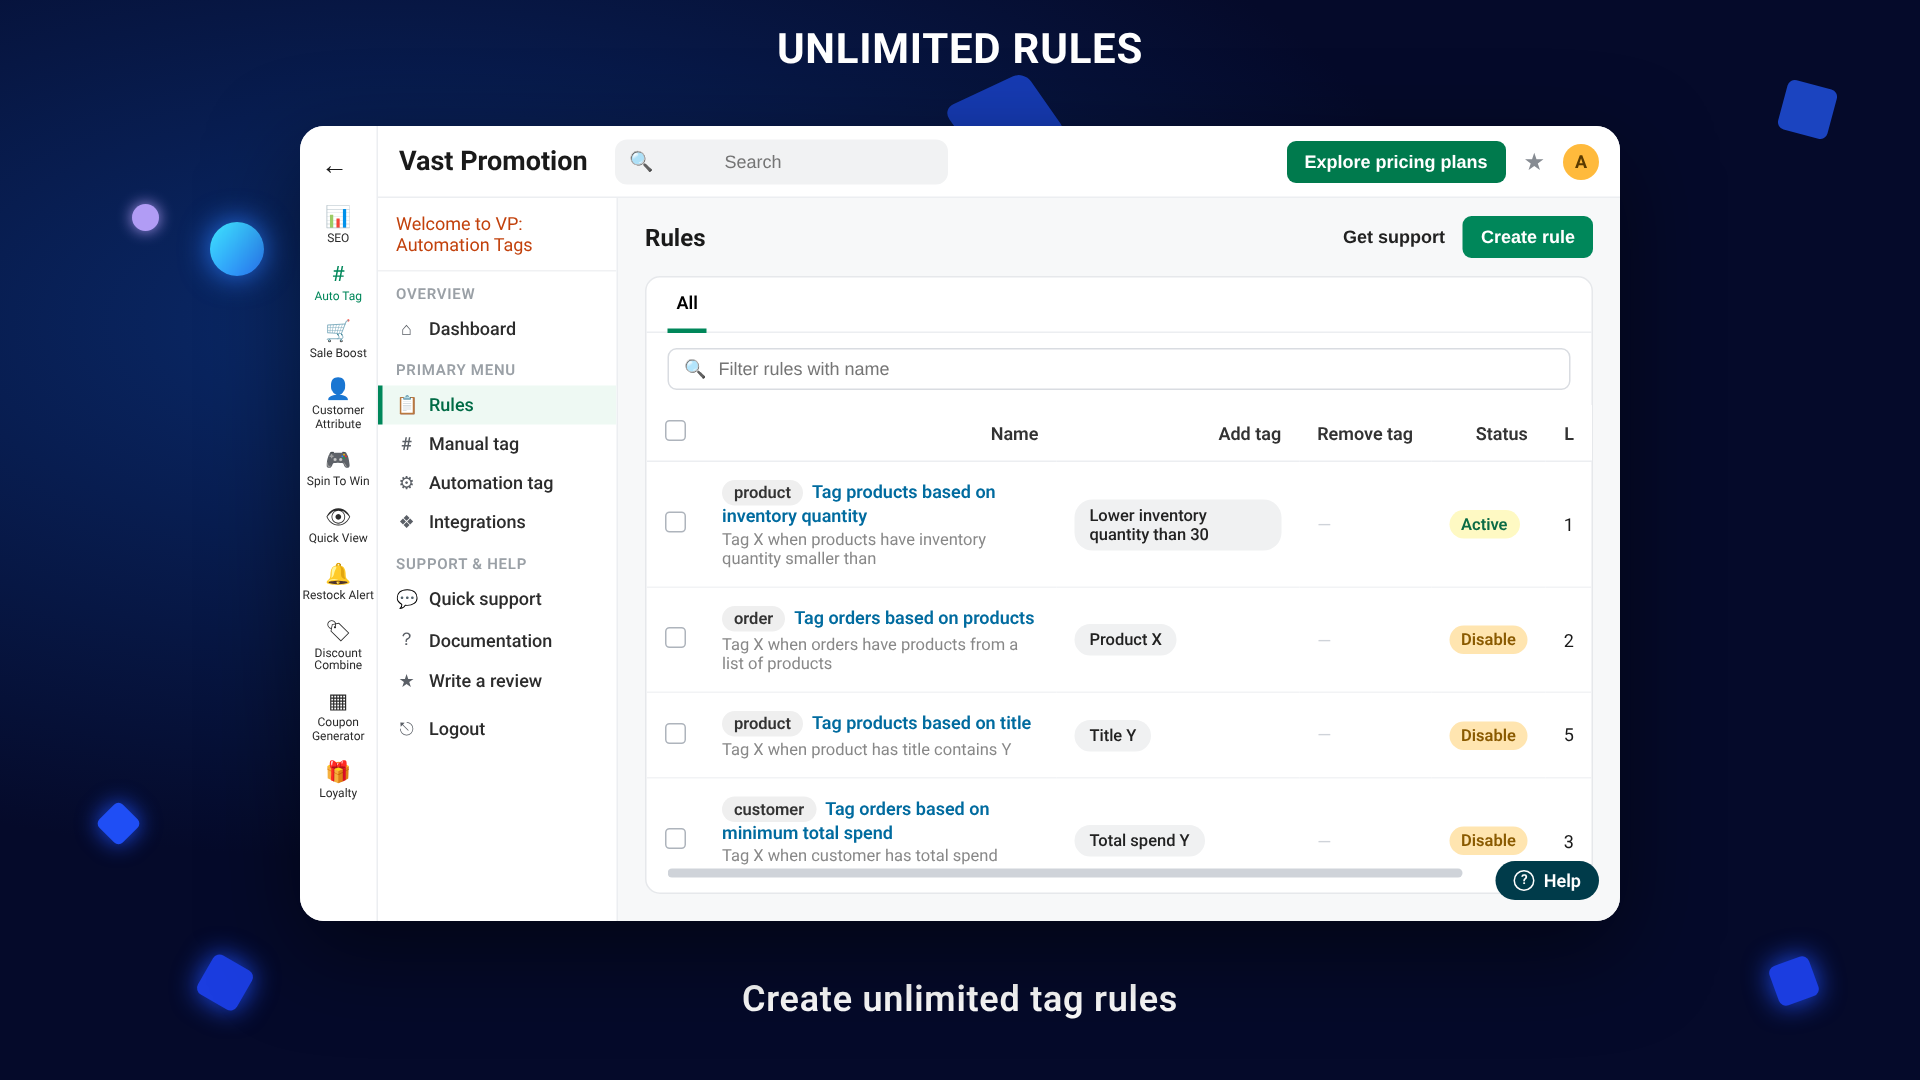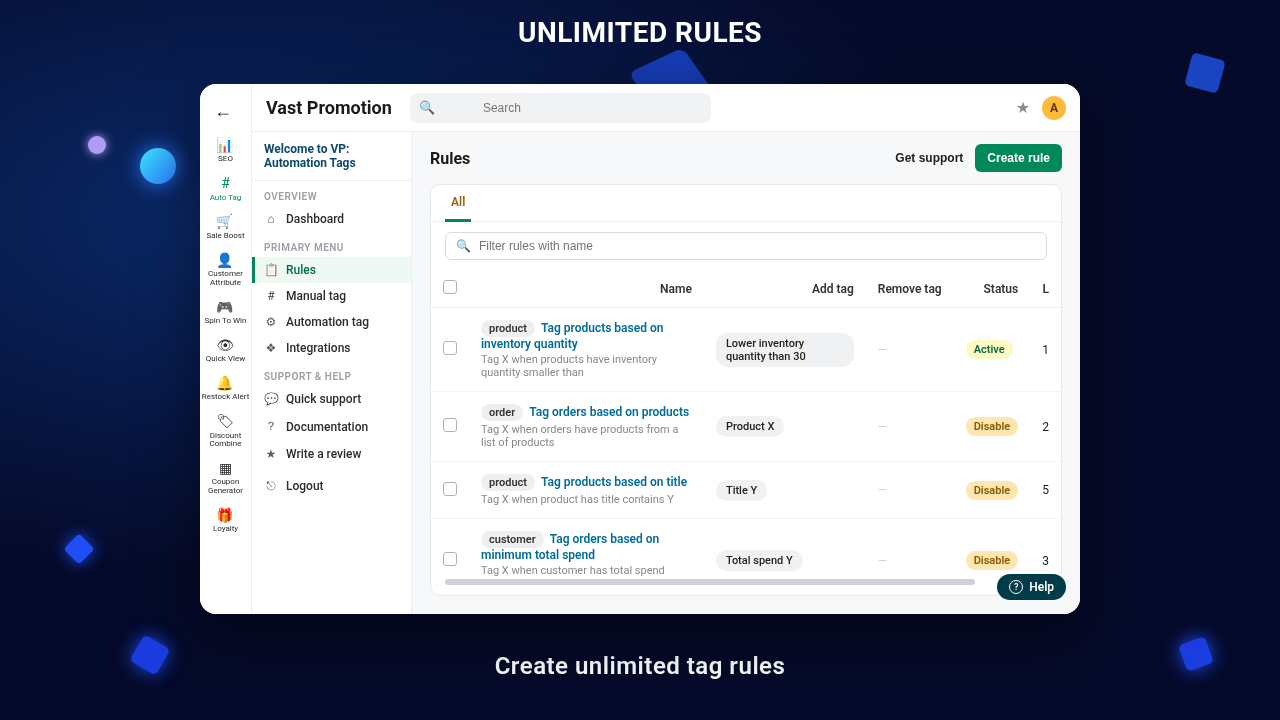--- a/index.html
+++ b/index.html
@@ -76,21 +76,21 @@
     width:24px;height:24px;border-radius:50%;background:#ffba3c;color:#5a3a00;
     display:flex;align-items:center;justify-content:center;font-size:12px;font-weight:700;
   }
 
   .columns { flex:1; display:flex; min-height:0; }
 
   .sidebar {
     width:160px; background:#fff; border-right:1px solid #eceef1;
     display:flex; flex-direction:column; font-size:12px; overflow:hidden;
   }
-  .welcome { padding:10px 12px; font-weight:700; font-size:12px; color:#0c4a6e; border-bottom:1px solid #f0f1f3;}
+  .welcome { padding:10px 12px; font-weight:400; font-size:12px; color:#c2410c; border-bottom:1px solid #f0f1f3;}
   .sb-head { padding:10px 12px 4px; font-size:10px; letter-spacing:.5px; color:#9aa0a6; font-weight:600;}
   .sb-item {
     display:flex; align-items:center; gap:8px; padding:6px 12px; cursor:pointer;
     color:#2c2c2c; font-weight:500;
   }
   .sb-item .ic { width:14px; text-align:center; color:#5a5f66; font-size:12px;}
   .sb-item.active {
     background:#eef9f3; color:#006b45; border-left:3px solid #00875a; padding-left:9px;
   }
   .sb-item.active .ic { color:#00875a; }
@@ -104,21 +104,21 @@
   .head-actions { display:flex; gap:12px; align-items:center; }
   .link-plain { background:none;border:none;font-size:12px;color:#222;font-weight:600;cursor:pointer; }
   .btn-create { background:#00875a;color:#fff;border:none;border-radius:6px;padding:7px 12px;font-size:12px;font-weight:600;cursor:pointer;}
 
   .card {
     margin:0 18px 18px; background:#fff; border:1px solid #e6e8eb; border-radius:10px;
     flex:1; display:flex; flex-direction:column; min-height:0;
   }
   .tabs { display:flex; padding:0 14px; border-bottom:1px solid #eceef1;}
   .tab { padding:10px 6px; font-size:12px; color:#5a5f66; cursor:pointer; }
-  .tab.active { color:#a16207; font-weight:600; border-bottom:3px solid #00875a; margin-bottom:-1px;}
+  .tab.active { color:#000000; font-weight:600; border-bottom:3px solid #00875a; margin-bottom:-1px;}
 
   .filter-row { padding:10px 14px; }
   .filter-input {
     display:flex; align-items:center; gap:8px; border:1px solid #d9dce1; border-radius:6px;
     padding:6px 10px; font-size:12px; color:#888;
   }
   .filter-input input { border:none;outline:none;font-size:12px;width:100%; }
 
   .table-wrap { flex:1; overflow:auto; }
   table { width:100%; border-collapse:collapse; font-size:12px; }
@@ -219,20 +219,21 @@
     </div>
 
   <div class="main">
     <div class="topbar">
       <div class="app-title">Vast Promotion</div>
       <div class="search-wrap">
         <span style="font-size:13px;">🔍</span>
         <input placeholder="Search" style="">
       </div>
       <div style="flex:1"></div>
+      <button class="btn-green">Explore pricing plans</button>
       <span class="star-btn">★</span>
       <div class="avatar">A</div>
     </div>
 
     <div class="columns">
       <div class="sidebar">
         <div class="welcome">Welcome to VP: Automation Tags</div>
 
         <div class="sb-head">OVERVIEW</div>
         <div class="sb-item">

